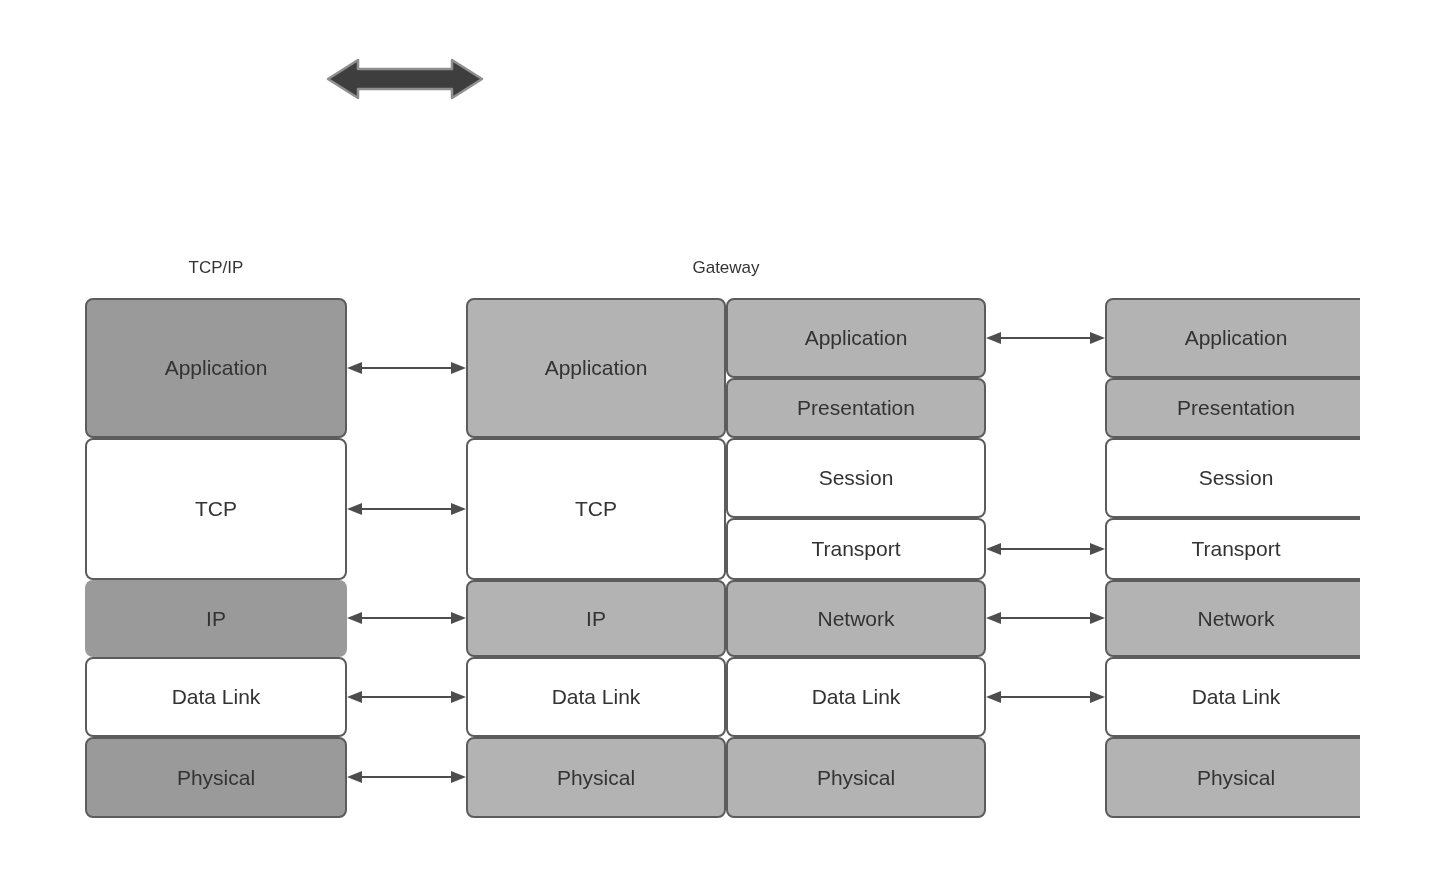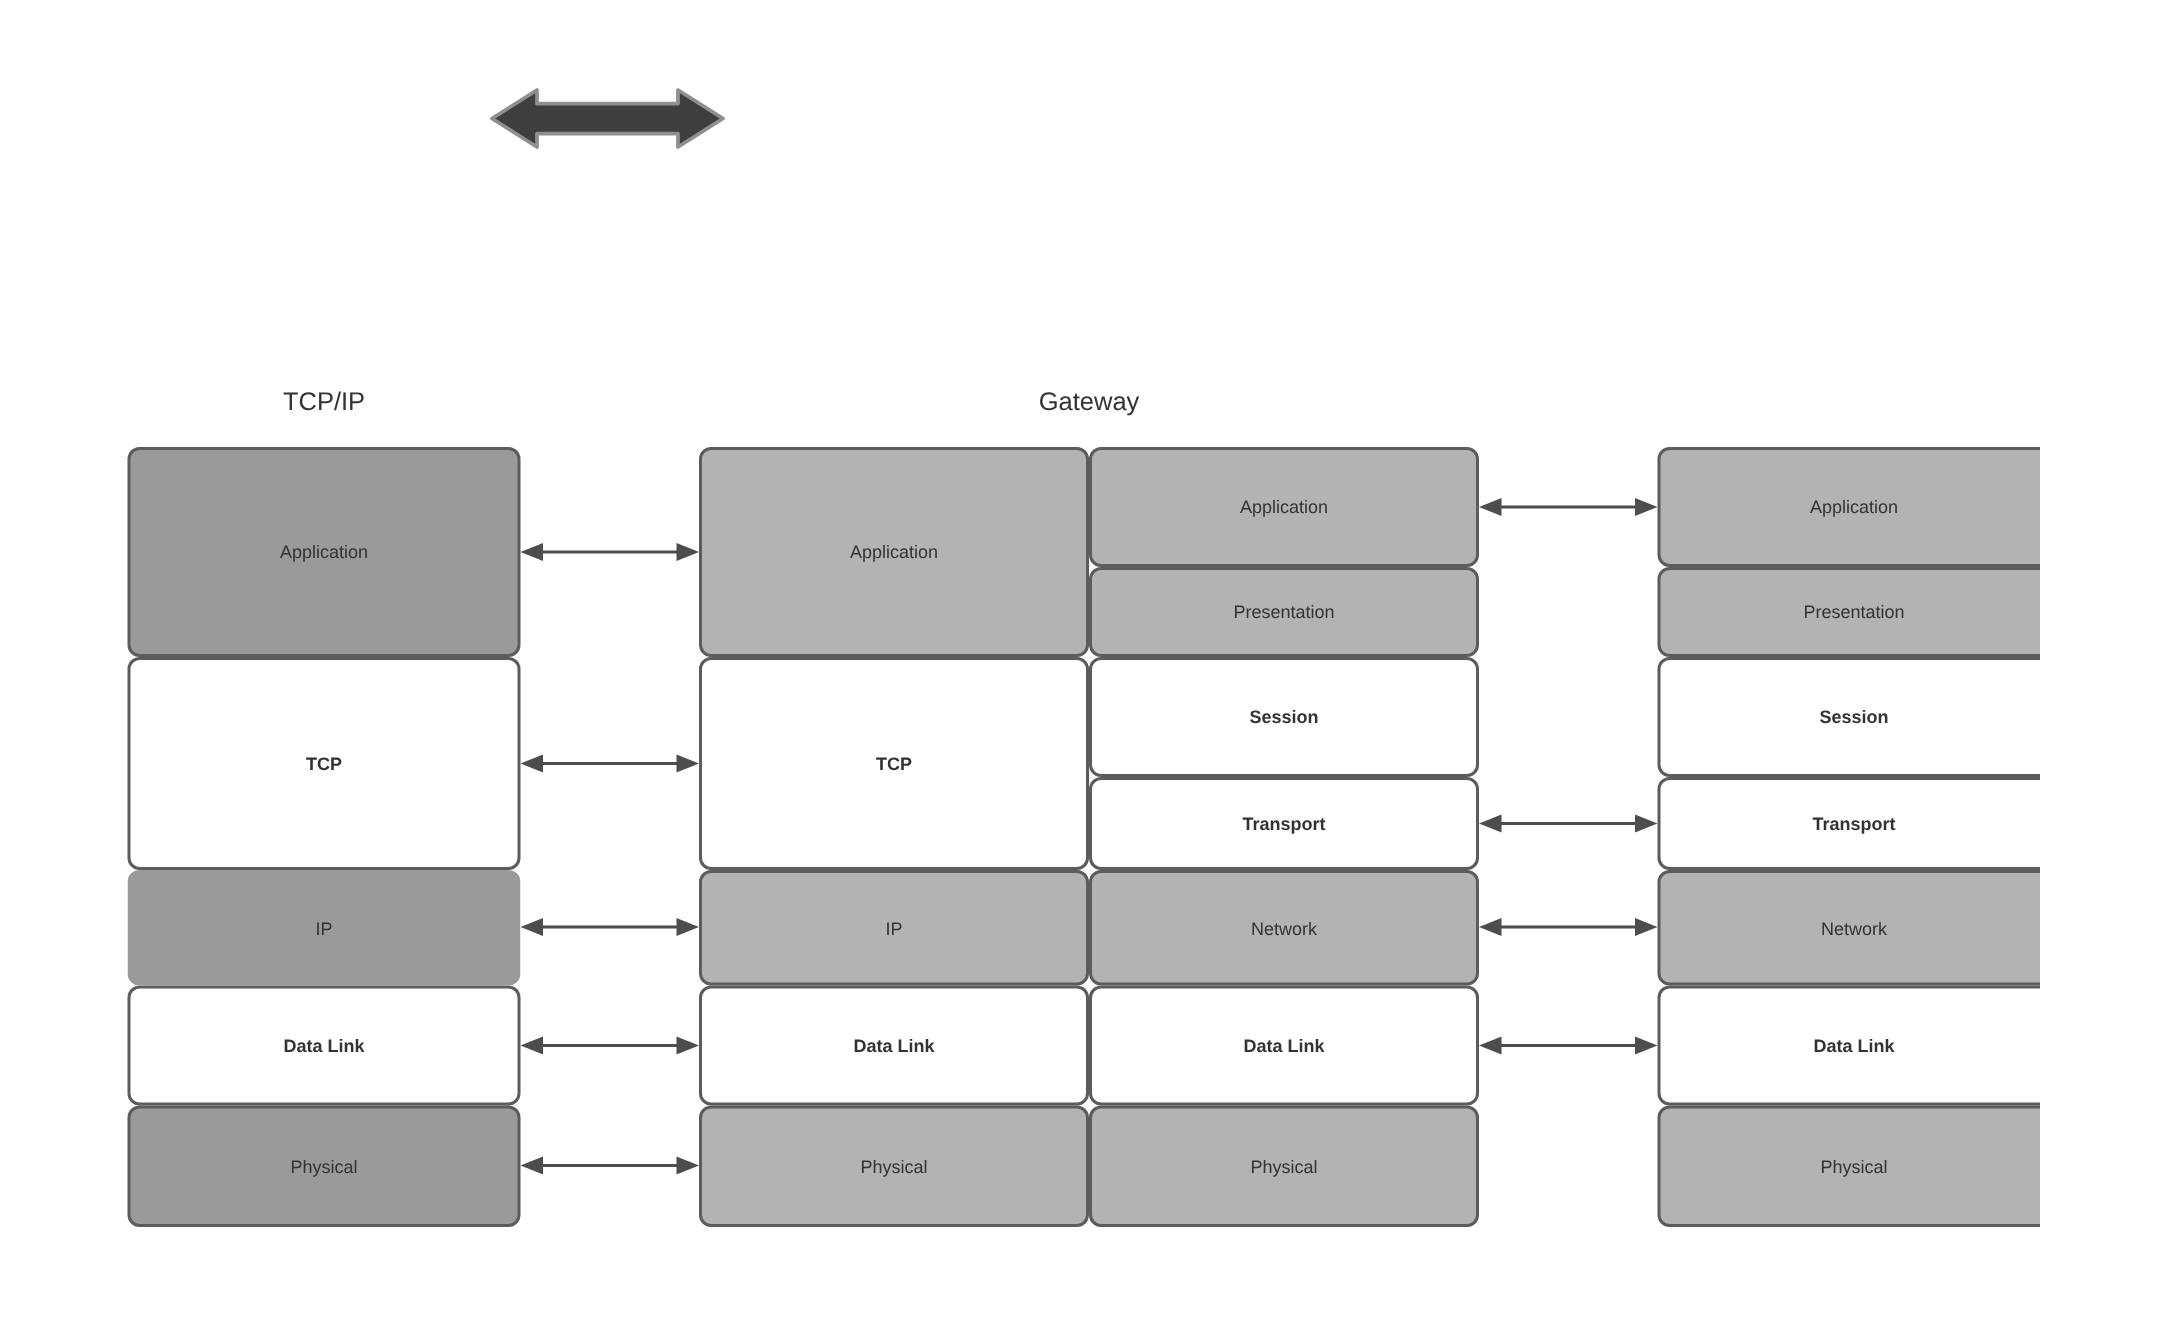--- a/index.html
+++ b/index.html
@@ -27,27 +27,27 @@
     color: var(--label-text, #333);
   }
   .box {
     position: absolute;
     box-sizing: border-box;
     border: 2px solid var(--box-border, #5c5c5c);
     border-radius: 8px;
     display: flex;
     align-items: center;
     justify-content: center;
-    font-size: 12px;
+    font-size: 21px;
     color: var(--label-text, #333);
     text-align: left;
   }
   .box.dark  { background: var(--box-dark-gray, #9a9a9a); }
   .box.light { background: var(--box-light-gray, #b3b3b3); }
-  .box.white { background: var(--box-white, #ffffff); font-weight: bold; }
+  .box.white { background: var(--box-white, #ffffff); }
   .box.no-border { border-color: transparent; }
   .connector {
     position: absolute;
     height: 14px;
   }
   .connector .line {
     position: absolute;
     left: 10px;
     right: 10px;
     top: 6px;

